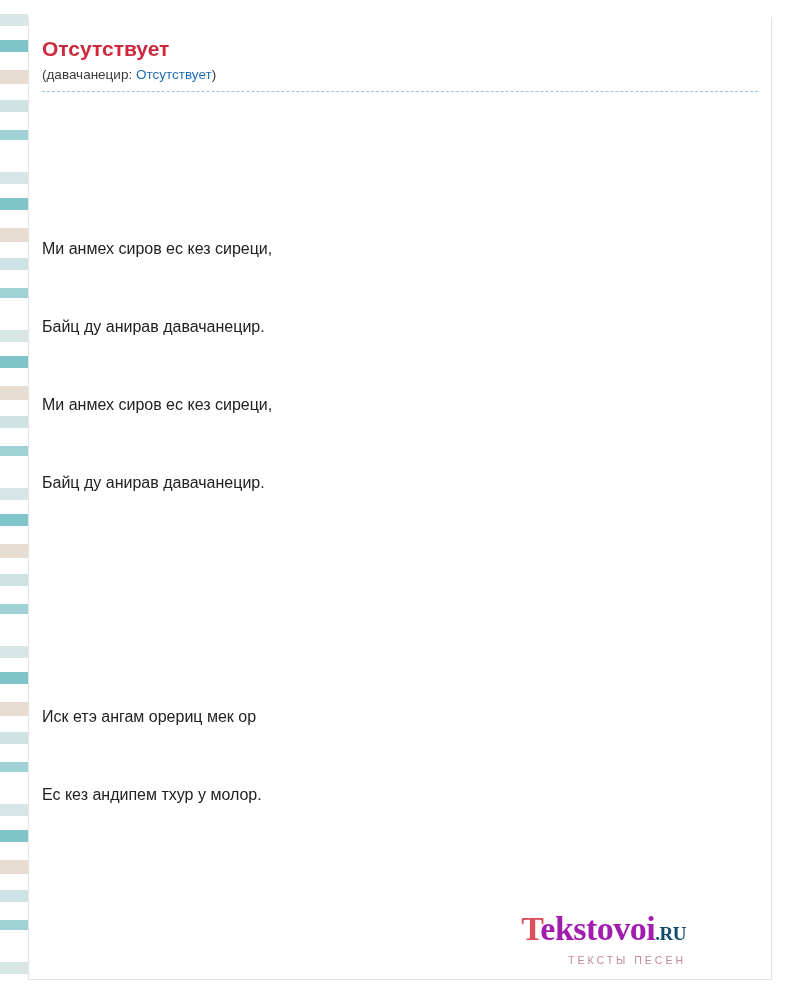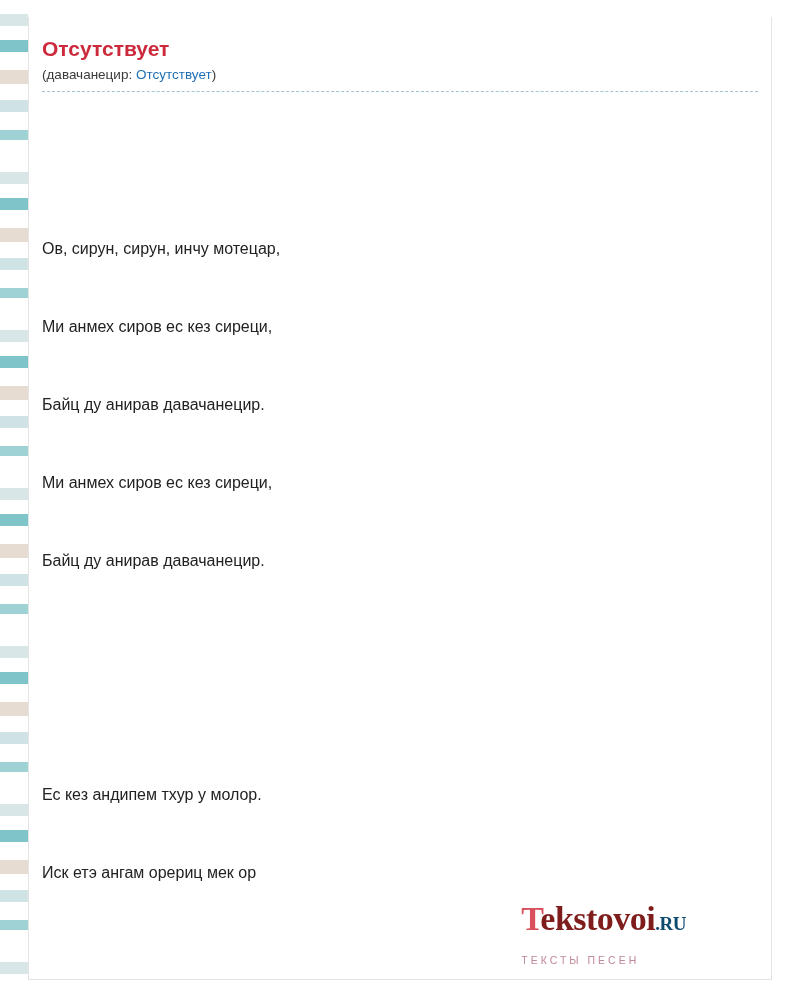--- a/index.html
+++ b/index.html
@@ -114,28 +114,28 @@
     user-select: none;
   }
   .logo-main {
     font-family: "Liberation Serif", serif;
     font-size: 34px;
     font-weight: bold;
     letter-spacing: -0.5px;
     line-height: 34px;
   }
   .logo-t { color: #d94f5c; }
-  .logo-rest { color: #7f1d1d; }
+  .logo-rest { color: #a21caf; }
   .logo-ru { color: #0c4a6e; font-size: 19px; }
   .logo-sub {
     color: #c08a96;
     font-size: 10.5px;
     letter-spacing: 3px;
-    margin-top: 13px;
-    text-align: left;
+    margin-top: 3px;
+    text-align: right;
   }
 </style>
 </head>
 <body>
 
 <div class="page">
   <div class="stripes"></div>
   <div class="sheet"></div>
   <div class="sheet-topline"></div>
 
@@ -143,30 +143,29 @@
 
     <h1 class="song-title">Отсутствует</h1>
 
     <div class="artist-line">
       <span>(давачанецир: </span><a href="#">Отсутствует</a><span>)</span>
     </div>
 
     <div class="lyrics">
 
       <p class="stanza">
-        <span class="lyric-line">Ов, сирун, сирун, инчу мотецар,</span>
         <span class="lyric-line">Ми анмех сиров ес кез сиреци,</span>
         <span class="lyric-line">Байц ду анирав давачанецир.</span>
         <span class="lyric-line">Ми анмех сиров ес кез сиреци,</span>
         <span class="lyric-line">Байц ду анирав давачанецир.</span>
       </p>
 
       <p class="stanza">
+        <span class="lyric-line">Иск етэ ангам орериц мек ор</span>
         <span class="lyric-line">Ес кез андипем тхур у молор.</span>
-        <span class="lyric-line">Иск етэ ангам орериц мек ор</span>
         
         
         
         
       </p>
 
       
 
       
 

